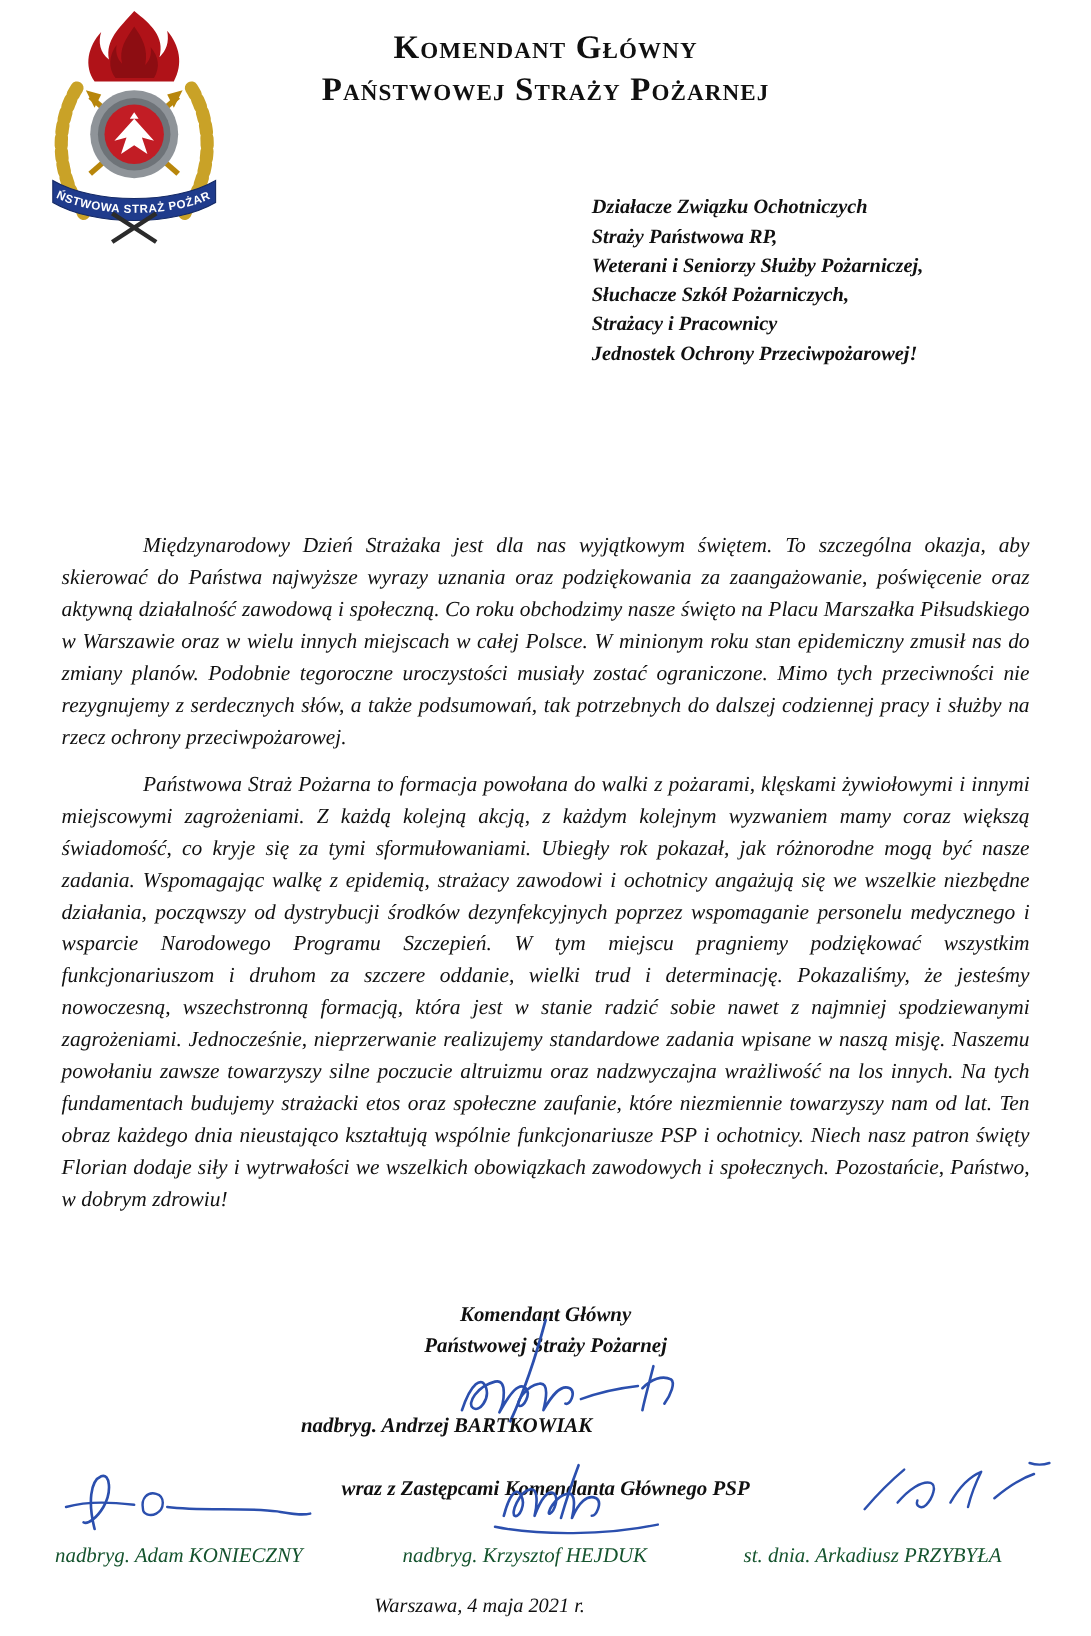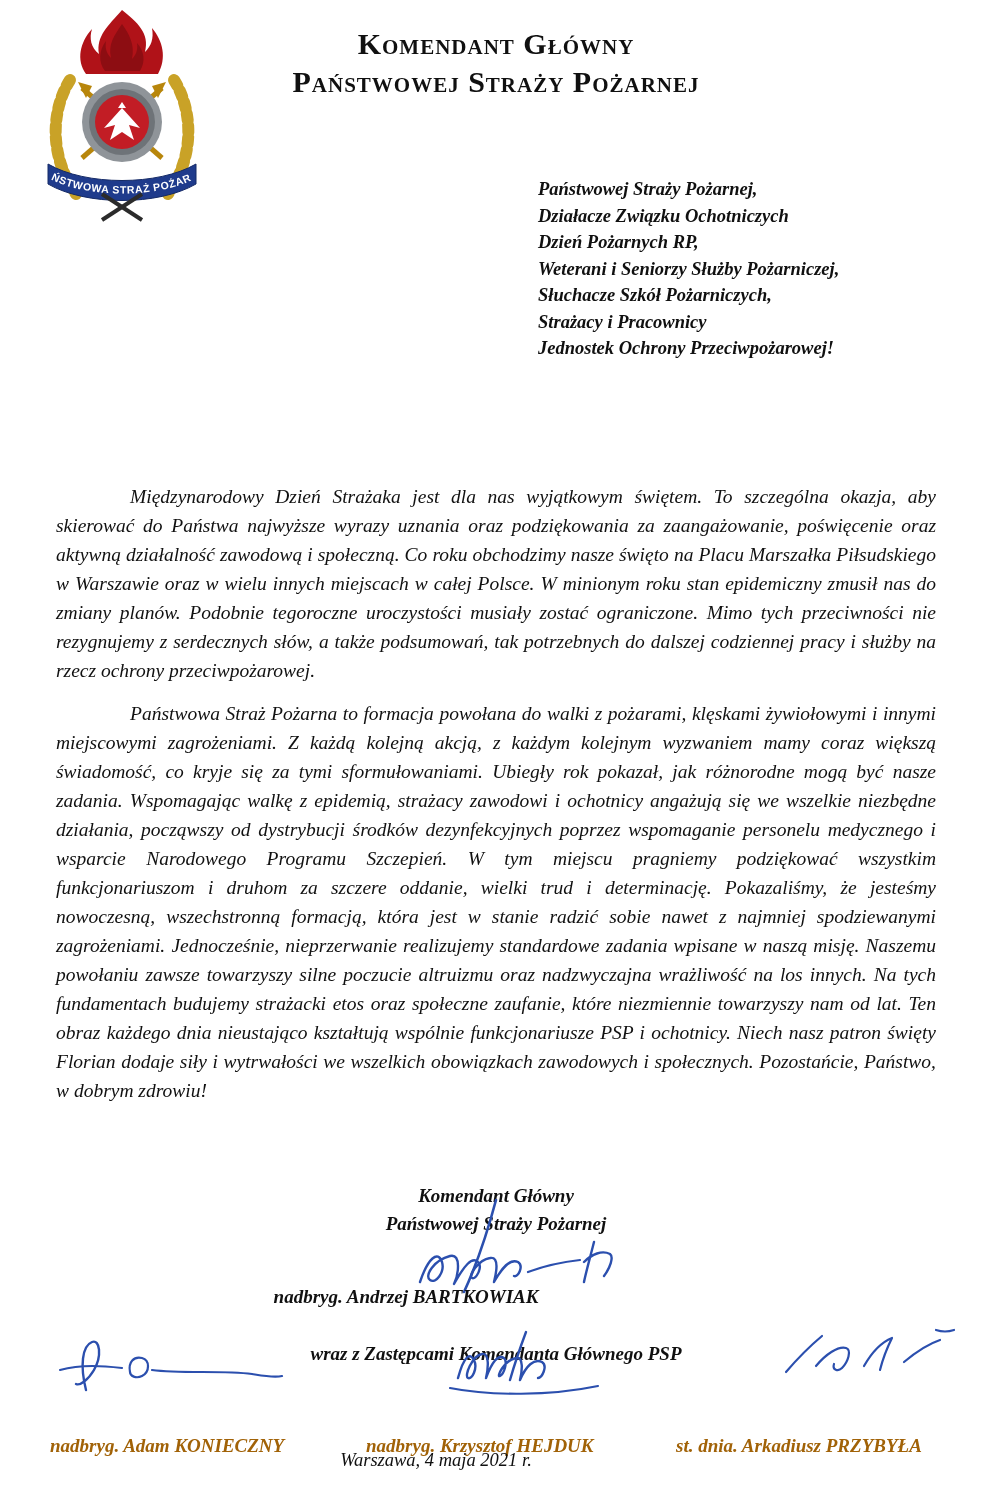--- a/index.html
+++ b/index.html
@@ -55,22 +55,22 @@
     color:#101010;
   }
   .deputies-intro{
     position:absolute; top:1328px; left:0; width:992px; text-align:center;
     font-weight:bold; font-style:italic; font-size:19px;
     color:#101010;
     margin-top:15px;
   }
   .deputy-name{
     position:absolute; top:1404px;
-    font-weight:bold; font-style:italic; font-size:19px;
-    color:#a16207; white-space:nowrap;margin-top:31px;
+    font-weight:normal; font-style:italic; font-size:19px;
+    color:#14532d; white-space:nowrap;
   }
   .deputy-left{left:50px;}
   .deputy-center{left:366px;}
   .deputy-right{left:676px;}
   .date-line{
     position:absolute; top:1450px; left:0; width:872px; text-align:center;
     font-style:italic; font-size:18.5px; color:#101010;
   }
   .autograph{position:absolute; pointer-events:none;}
   .autograph path{fill:none; stroke:#2b4fae; stroke-linecap:round; stroke-linejoin:round;}
@@ -128,23 +128,22 @@
       <path d="M106 214 L 66 188" stroke="#2b2b2b" stroke-width="4"></path>
     </g>
   </svg>
 
   <div class="letterhead">
     <div class="l1">Komendant Główny</div>
     <div class="l2">Państwowej Straży Pożarnej</div>
   </div>
 
   <div class="addressee">
-    <div>Państwowej Straży Pożarnej,</div>
     <div>Działacze Związku Ochotniczych</div>
-    <div>Dzień Pożarnych RP,</div>
+    <div>Straży Państwowa RP,</div>
     <div>Weterani i Seniorzy Służby Pożarniczej,</div>
     <div>Słuchacze Szkół Pożarniczych,</div>
     <div>Strażacy i Pracownicy</div>
     <div>Jednostek Ochrony Przeciwpożarowej!</div>
   </div>
 
   <div class="body-text">
     <p>Międzynarodowy Dzień Strażaka jest dla nas wyjątkowym świętem. To szczególna okazja, aby skierować do Państwa najwyższe wyrazy uznania oraz podziękowania za zaangażowanie, poświęcenie oraz aktywną działalność zawodową i społeczną. Co roku obchodzimy nasze święto na Placu Marszałka Piłsudskiego w Warszawie oraz w wielu innych miejscach w całej Polsce. W minionym roku stan epidemiczny zmusił nas do zmiany planów. Podobnie tegoroczne uroczystości musiały zostać ograniczone. Mimo tych przeciwności nie rezygnujemy z serdecznych słów, a także podsumowań, tak potrzebnych do dalszej codziennej pracy i służby na rzecz ochrony przeciwpożarowej.</p>
     <p>Państwowa Straż Pożarna to formacja powołana do walki z pożarami, klęskami żywiołowymi i innymi miejscowymi zagrożeniami. Z każdą kolejną akcją, z każdym kolejnym wyzwaniem mamy coraz większą świadomość, co kryje się za tymi sformułowaniami. Ubiegły rok pokazał, jak różnorodne mogą być nasze zadania. Wspomagając walkę z epidemią, strażacy zawodowi i ochotnicy angażują się we wszelkie niezbędne działania, począwszy od dystrybucji środków dezynfekcyjnych poprzez wspomaganie personelu medycznego i wsparcie Narodowego Programu Szczepień. W tym miejscu pragniemy podziękować wszystkim funkcjonariuszom i druhom za szczere oddanie, wielki trud i determinację. Pokazaliśmy, że jesteśmy nowoczesną, wszechstronną formacją, która jest w stanie radzić sobie nawet z najmniej spodziewanymi zagrożeniami. Jednocześnie, nieprzerwanie realizujemy standardowe zadania wpisane w naszą misję. Naszemu powołaniu zawsze towarzyszy silne poczucie altruizmu oraz nadzwyczajna wrażliwość na los innych. Na tych fundamentach budujemy strażacki etos oraz społeczne zaufanie, które niezmiennie towarzyszy nam od lat. Ten obraz każdego dnia nieustająco kształtują wspólnie funkcjonariusze PSP i ochotnicy. Niech nasz patron święty Florian dodaje siły i wytrwałości we wszelkich obowiązkach zawodowych i społecznych. Pozostańcie, Państwo, w dobrym zdrowiu!</p>
   </div>

